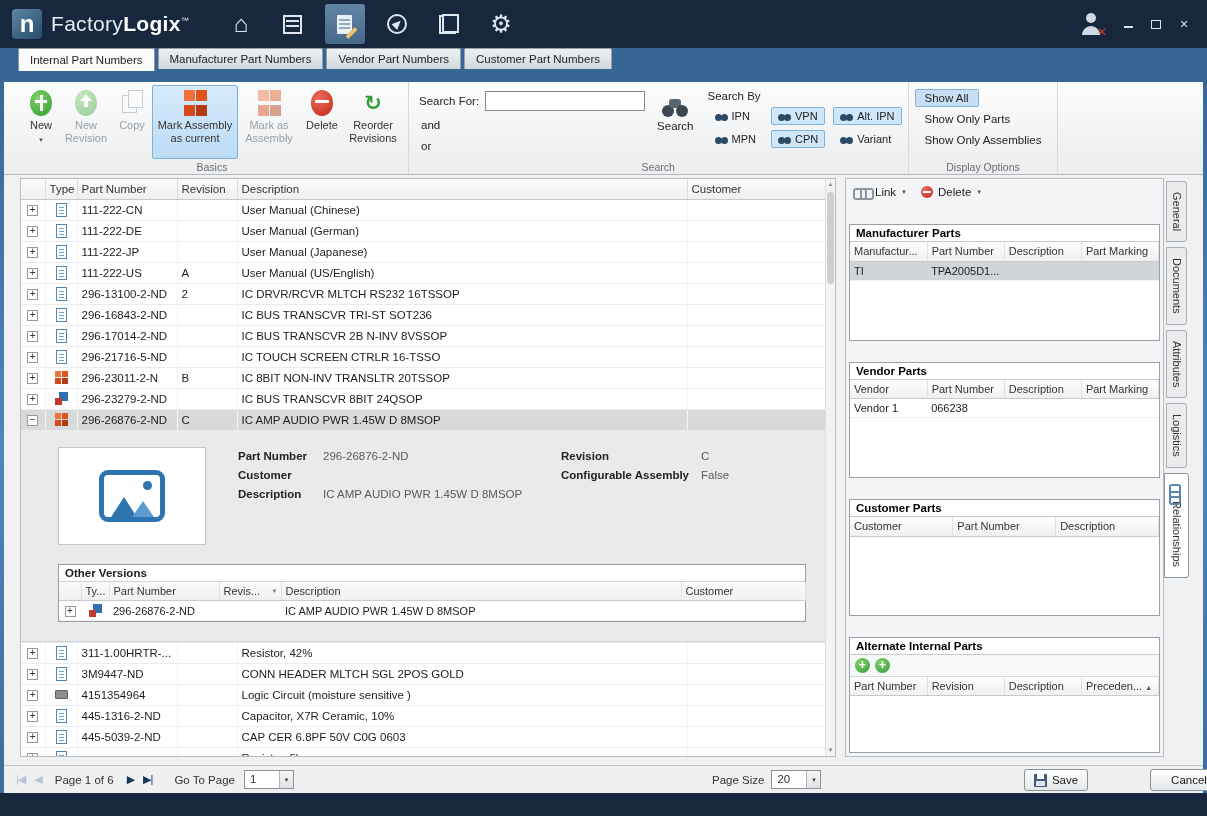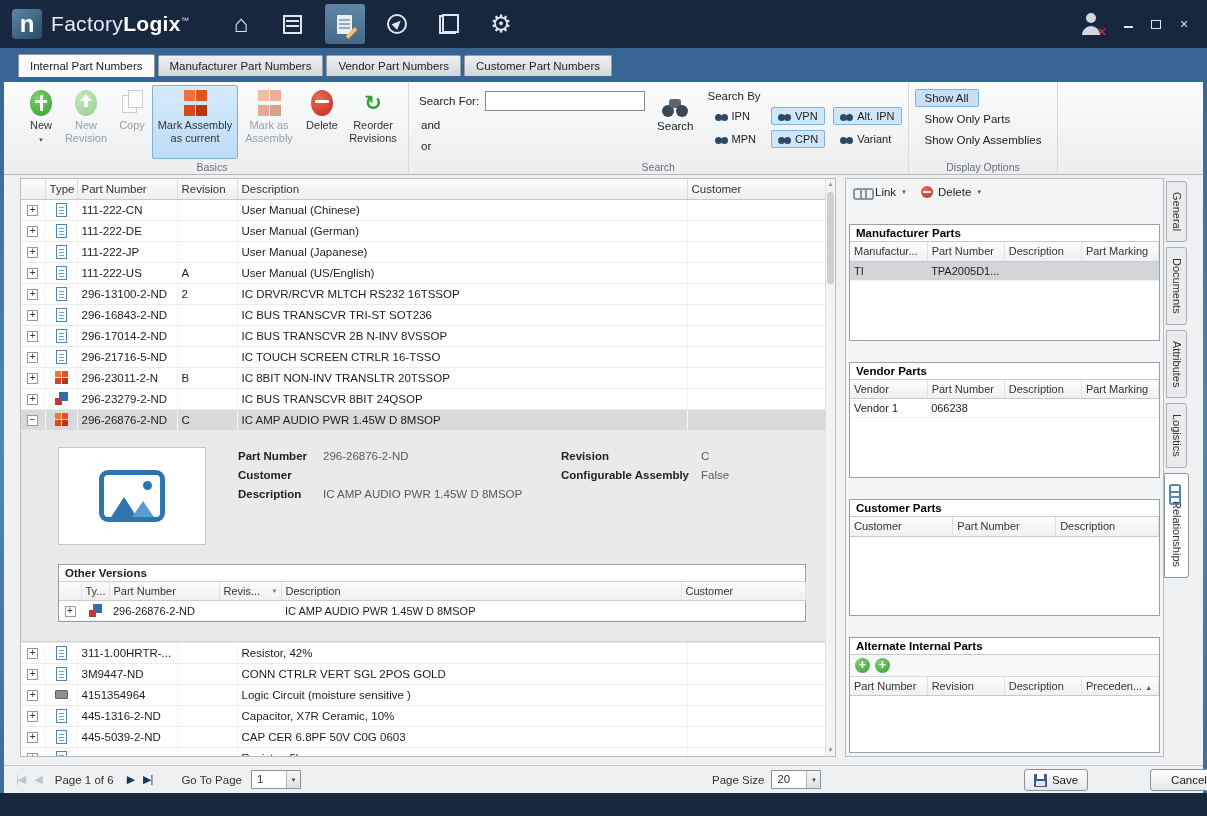--- a/index.html
+++ b/index.html
@@ -33,21 +33,21 @@
   .tb-right{margin-left:auto;display:flex;align-items:center;gap:18px;padding-right:4px}
   .person{position:relative;width:24px;height:22px}
   .person::before{content:"";position:absolute;top:0;left:7px;width:10px;height:10px;border-radius:50%;background:#cfd8e0}
   .person::after{content:"";position:absolute;bottom:0;left:3px;width:18px;height:9px;border-radius:9px 9px 0 0;background:#cfd8e0}
   .person .px{position:absolute;right:-4px;bottom:-4px;color:#e0392b;font-size:12px;font-weight:bold}
   .winbtns{display:flex;align-items:center;gap:14px;color:#dde6ee}
   .wb{width:14px;height:14px;display:flex;align-items:center;justify-content:center;cursor:pointer;font-size:14px;line-height:1}
   .minbar{width:9px;height:2px;background:#dde6ee;margin-top:6px}
   .maxbox{width:10px;height:9px;border:1.5px solid #dde6ee}
   
-  .tabstrip{position:absolute;left:4px;top:48px;width:1199px;height:34px;display:flex;align-items:center;padding-left:14px}
+  .tabstrip{position:absolute;left:4px;top:48px;width:1199px;height:34px;display:flex;align-items:flex-start;padding-left:14px}
   .mtab{background:linear-gradient(#eef1f3,#d2d7dc);border:1px solid #97a0a9;border-bottom:none;height:21px;
     padding:0 11px;display:flex;align-items:center;font-size:11.5px;margin-right:3px;border-radius:2px 2px 0 0;color:#222;cursor:pointer;white-space:nowrap}
   .mtab.active{background:#fbfbfc;height:23px;border-color:#8e98a2;z-index:3}
   
   .content{position:absolute;left:4px;top:82px;width:1199px;height:711px;background:#f0f1f2}
   
   .ribbon{position:absolute;top:0;left:0;width:100%;height:93px;background:linear-gradient(#fcfcfd,#ebedee);
     border-bottom:1px solid #b5b9bd;display:flex;padding-left:12px}
   .rgroup{position:relative;padding:3px 6px 14px 6px;border-right:1px solid #d8d9da;display:flex;align-items:flex-start}
   .rgroup-label{position:absolute;bottom:1px;left:0;right:0;text-align:center;font-size:10.5px;color:#6b6e71}
@@ -181,21 +181,21 @@
     font-size:11px;color:#333;width:21px;display:flex;align-items:center;cursor:pointer}
   .stab.active{background:#fff;width:25px;margin-left:-2px;border-color:#8f979e;padding:10px 4px}
   .stab .schain{display:none}
   .stab.active .schain{display:inline-block}
   
   .footer{position:absolute;bottom:0;left:0;width:100%;height:28px;display:flex;align-items:center;padding:0 12px;gap:9px;
     background:#eff0f1;border-top:1px solid #c3c6c9;font-size:11.5px;color:#333}
   .pgi{font-size:11px;color:#17365a;letter-spacing:-1px;cursor:pointer}
   .pgi.dis{color:#b7c6d6}
   .pglabel{margin:0 4px}
-  .gotolabel{margin-left:20px}
+  .gotolabel{margin-left:13px}
   .fselect{display:inline-flex;height:19px;border:1px solid #8b9299;background:#fff;align-items:stretch;min-width:50px;cursor:pointer}
   .fsel-val{flex:1;padding:1.5px 5px;font-size:11.5px}
   .fsel-btn{width:14px;background:linear-gradient(#f7f7f7,#dfe1e3);border-left:1px solid #aeb4ba;font-size:6px;
     display:flex;align-items:center;justify-content:center;color:#444}
   .psgroup{position:absolute;left:708px;display:flex;align-items:center;gap:7px}
   .fbtn2{position:absolute;top:3px;height:22px;border:1px solid #8b9299;border-radius:3px;background:linear-gradient(#fefefe,#e4e6e8);
     font-size:11.5px;display:flex;align-items:center;justify-content:center;gap:5px;font-family:inherit;color:#222;cursor:pointer}
   .save{left:1020px;width:64px}
   .cancel{left:1146px;width:78px}
   .floppy{position:relative;width:13px;height:13px;background:#3f5a7e;display:inline-block;border-radius:1px}
@@ -561,21 +561,21 @@
                 <td></td>
                 <td>Resistor, 42%</td>
                 <td></td>
               </tr>
 
               <tr class="prow">
                 <td class="cc"><span class="expander"></span></td>
                 <td class="cc"><span class="ti ti-doc"></span></td>
                 <td>3M9447-ND</td>
                 <td></td>
-                <td>CONN CTRLR VERT SGL 2POS GOLD</td>
+                <td>CONN HEADER MLTCH SGL 2POS GOLD</td>
                 <td></td>
               </tr>
 
               <tr class="prow">
                 <td class="cc"><span class="expander"></span></td>
                 <td class="cc"><span class="ti ti-chip"></span></td>
                 <td>4151354964</td>
                 <td></td>
                 <td>Logic Circuit (moisture sensitive )</td>
                 <td></td>

